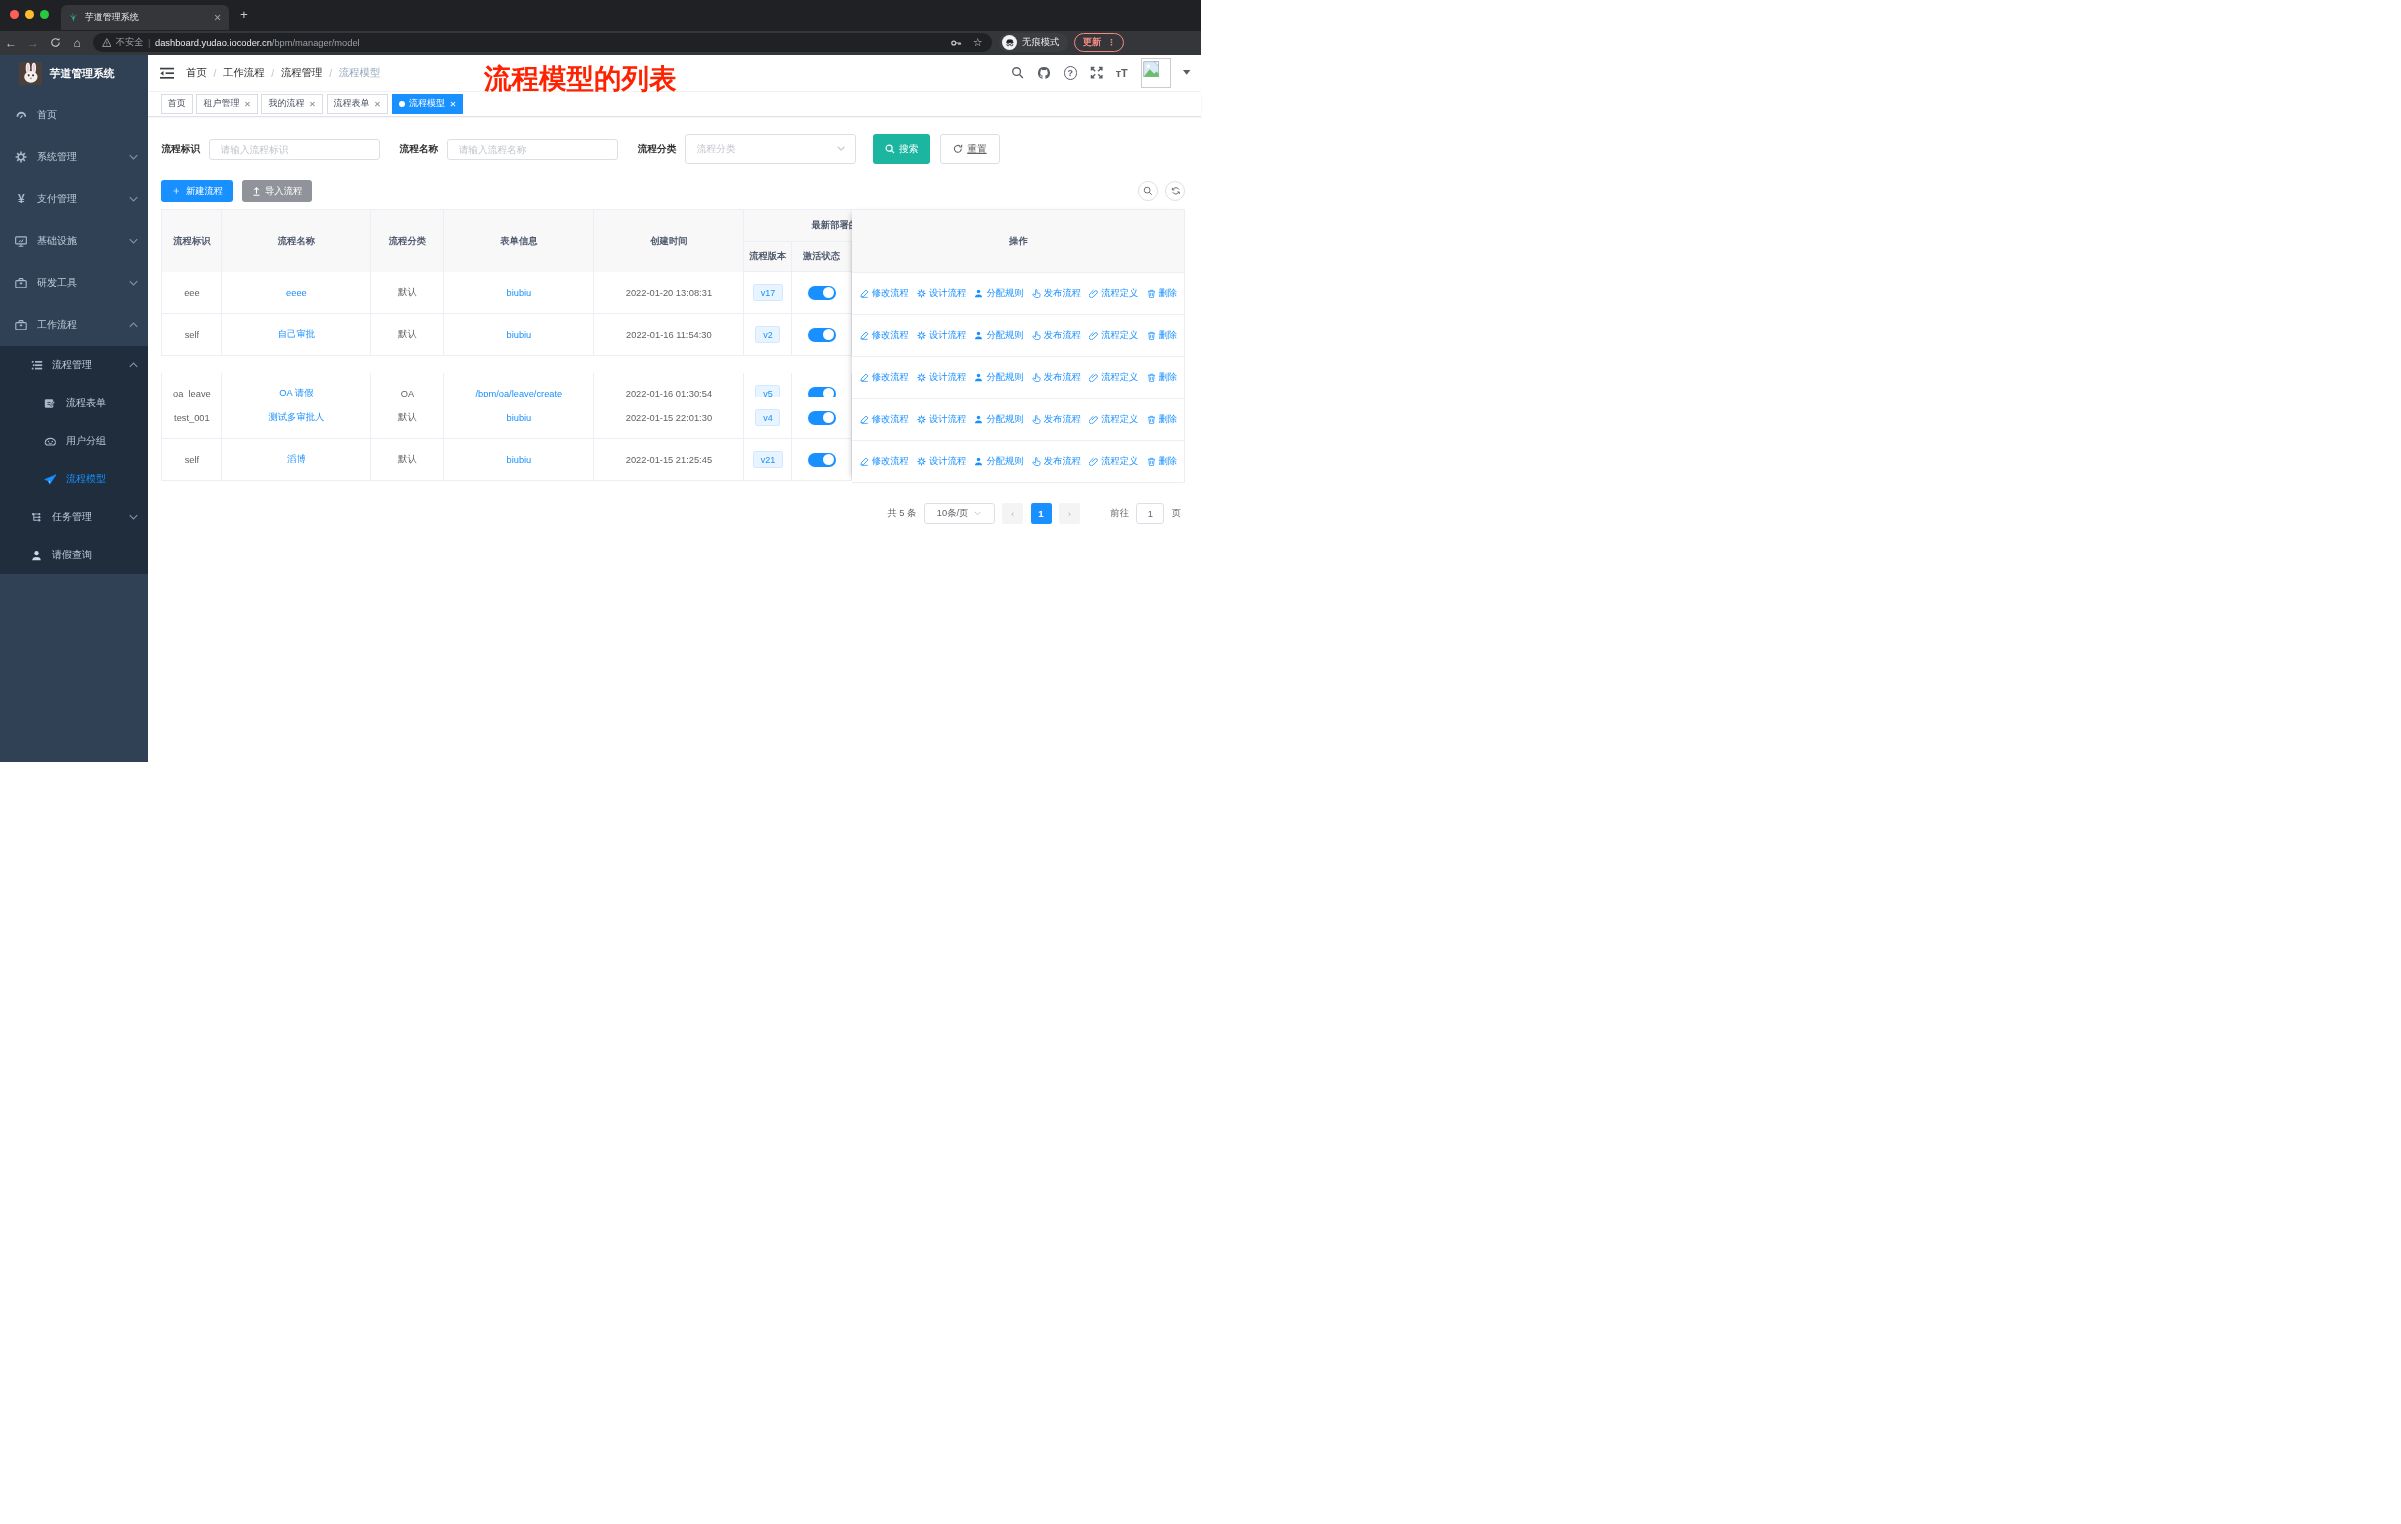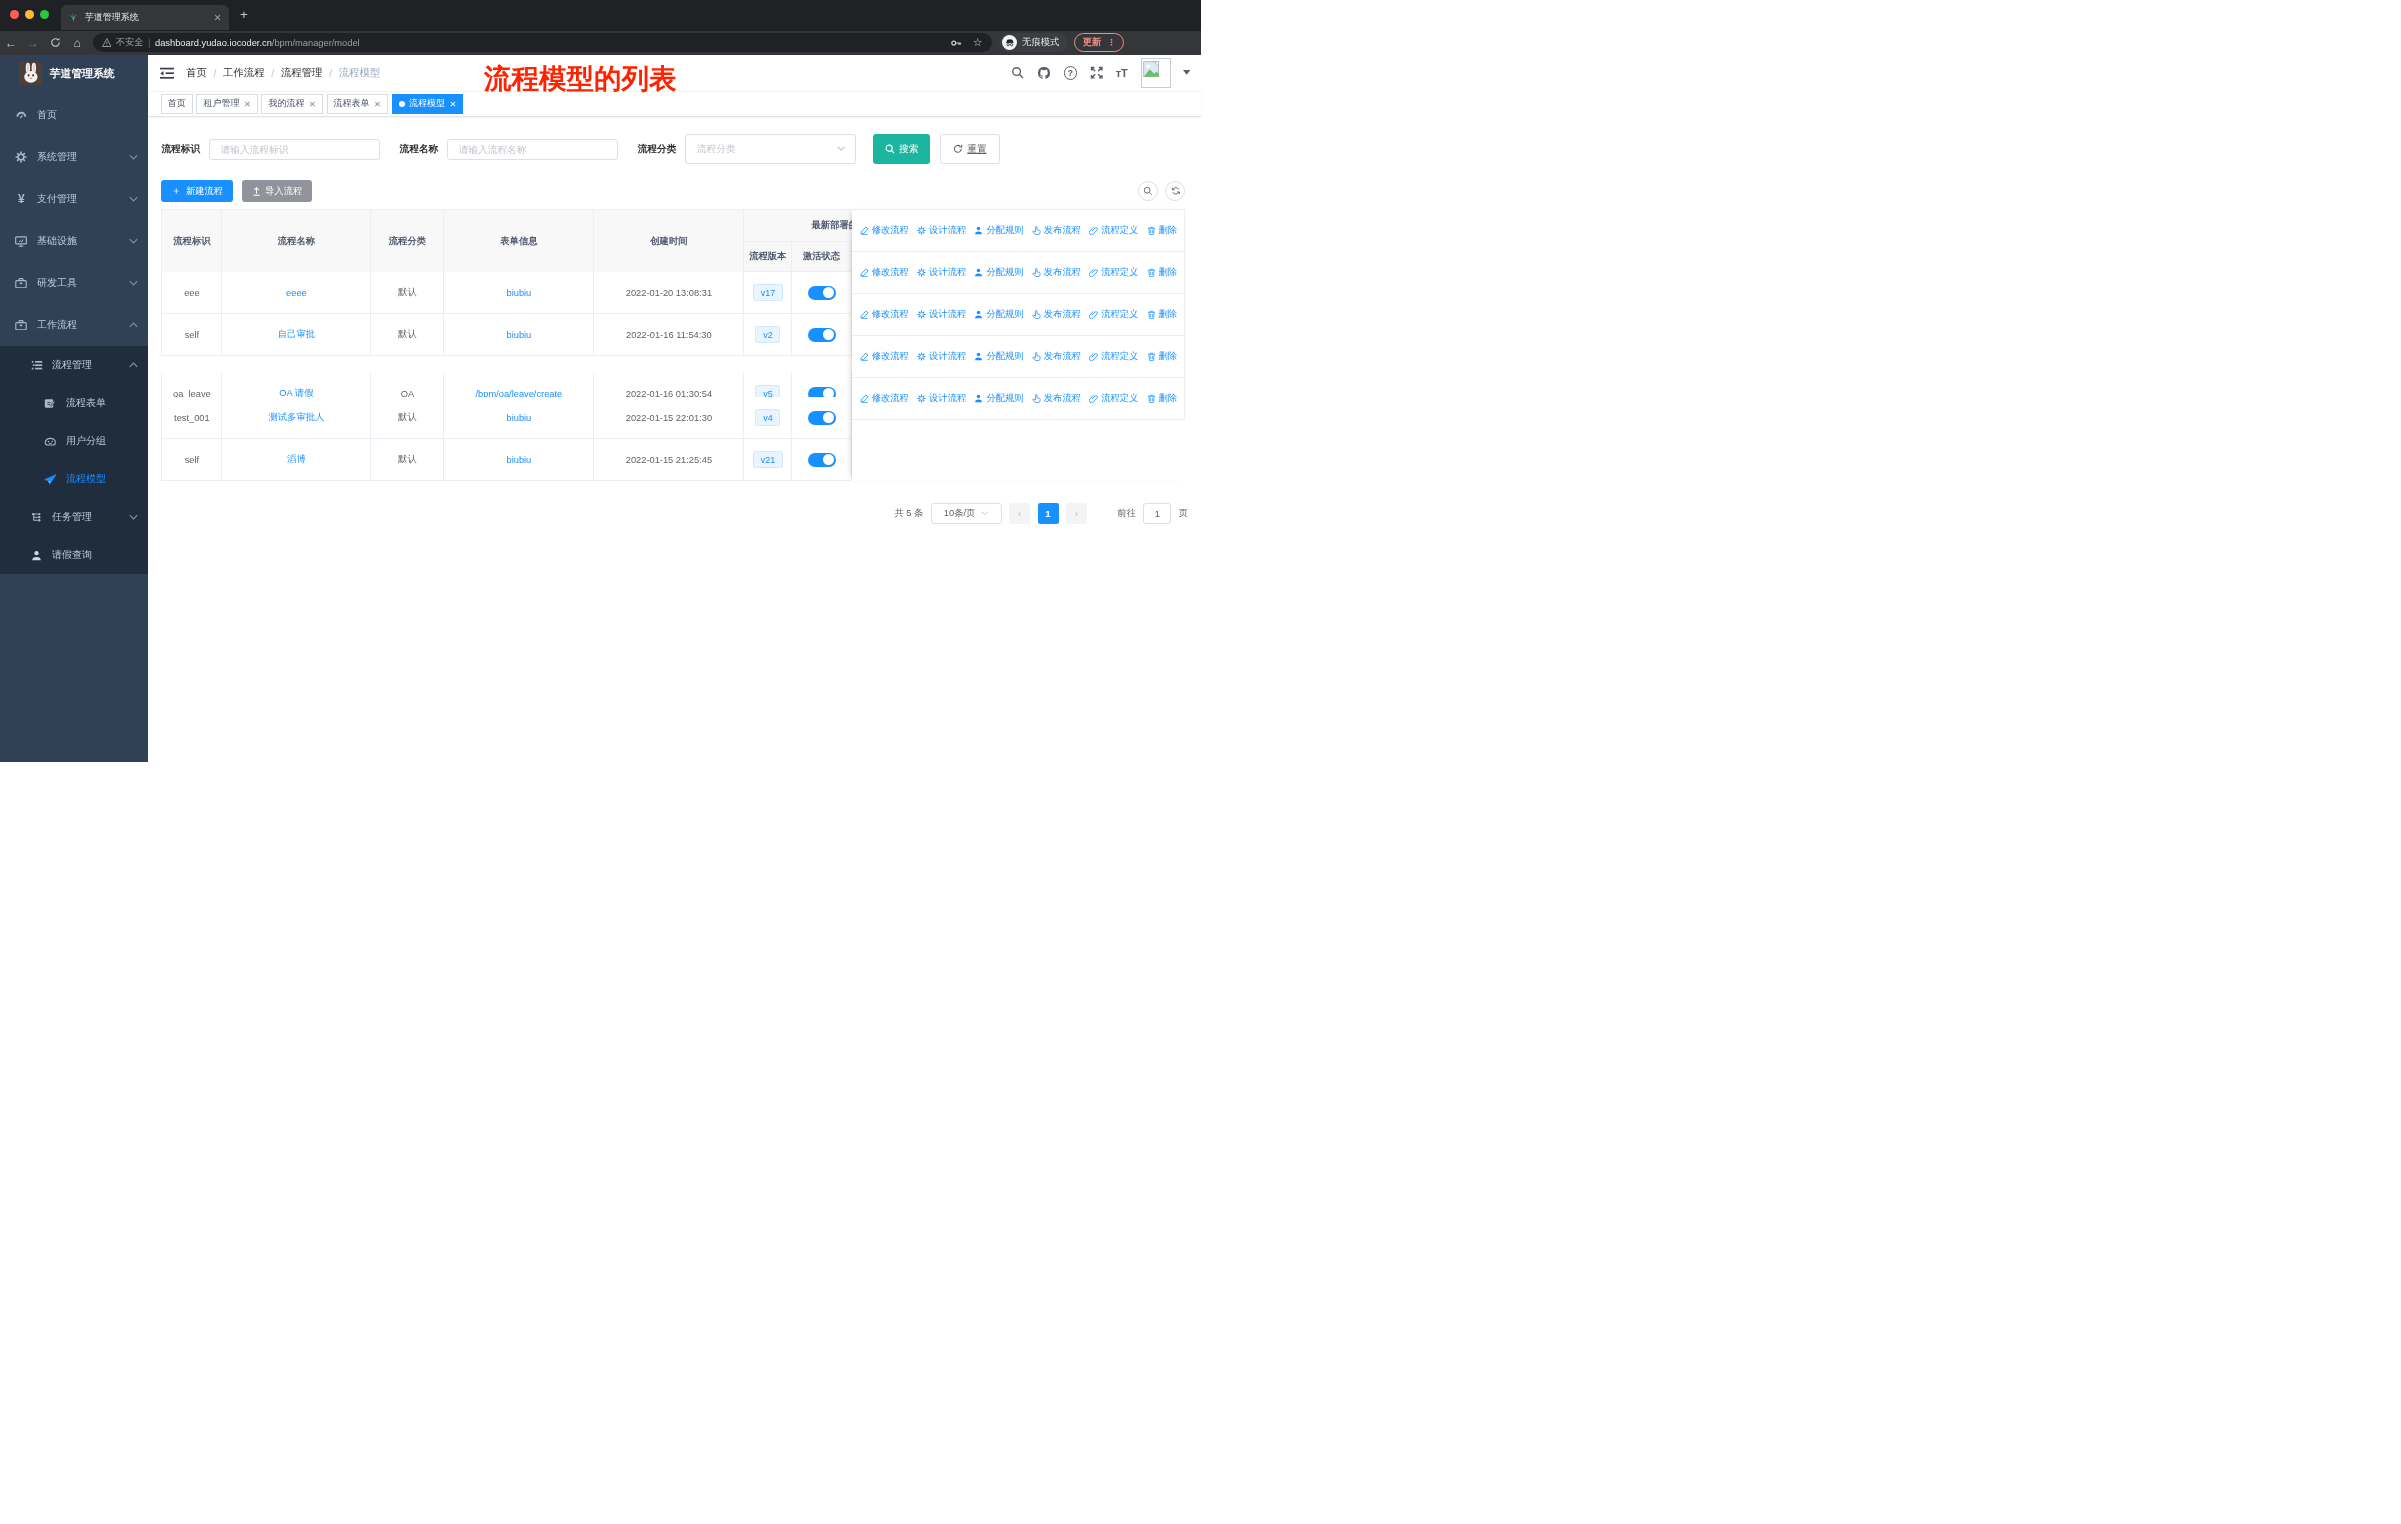--- a/index.html
+++ b/index.html
@@ -107,21 +107,21 @@
   .switch .knob { position:absolute; right:1.5px; top:1.5px; width:11px; height:11px; background:#fff; border-radius:50%; }
 
   #ops-col { position:absolute; left:691px; top:0; width:333px; height:272px; background:#fff;
     box-shadow:-3.7px 0 6px -3.7px rgba(0,0,0,.25); border-top:0.7px solid #ebeef5; }
   #ops-hdr { height:63px; border-bottom:0.7px solid #ebeef5; border-right:0.7px solid #ebeef5; }
   .ops-row { height:42px; display:flex; align-items:center; justify-content:center; gap:8.2px;
     border-bottom:0.7px solid #ebeef5; border-right:0.7px solid #ebeef5; background:#fff; }
   .op-link { display:inline-flex; align-items:center; gap:3px; color:#1890ff; font-size:9.3px; cursor:pointer; white-space:nowrap; }
 
   
-  #pager { position:absolute; left:16px; top:386px; width:1024px; height:21px; display:flex; align-items:center; justify-content:flex-end; font-size:9.3px; color:#606266; gap:7.4px; }
+  #pager { position:absolute; left:9px; top:386px; width:1024px; height:21px; display:flex; align-items:center; justify-content:flex-end; font-size:9.3px; color:#606266; gap:7.4px; }
   #pg-size { width:71px; height:21px; border:0.7px solid #dcdfe6; border-radius:3px; display:flex; align-items:center; justify-content:center; gap:6px; color:#606266; }
   .pg-btn { width:21px; height:21px; border-radius:2.2px; background:#f4f4f5; color:#b3b7bd; display:flex; align-items:center; justify-content:center; font-size:9.7px; }
   #pg-cur { background:#1890ff; color:#fff; font-weight:700; }
   #pg-goto-input { width:28px; height:21px; border:0.7px solid #dcdfe6; border-radius:3px; text-align:center; color:#606266; font-size:9.3px; display:flex; align-items:center; justify-content:center; }
   svg { display:block; }
 </style>
 </head>
 <body>
 
 <div id="chrome">
@@ -655,20 +655,21 @@
                 <div class="td" style="width:60px">
                   <span class="switch">
                     <span class="knob"></span>
                   </span>
                 </div>
                 <div class="td" style="width:112px"></div>
               </div>
             </div>
         </div>
         <div id="ops-col">
+          <div class="hdr" id="ops-hdr" style="height:63px">操作</div>
           <div id="ops-body">
               <div class="ops-row">
                 <span class="op-link">
                   <span>
                     <svg width="9" height="9" viewBox="0 0 14 14">
                       <path d="M9.5 1.5 L12.5 4.5 L5 12 L1.5 12.5 L2 9 Z" fill="none" stroke="#1890ff" stroke-width="1.3"></path>
                       <path d="M3 13 h9" stroke="#1890ff" stroke-width="1.2"></path>
                     </svg>
                   </span>
                   <span>修改流程</span>

